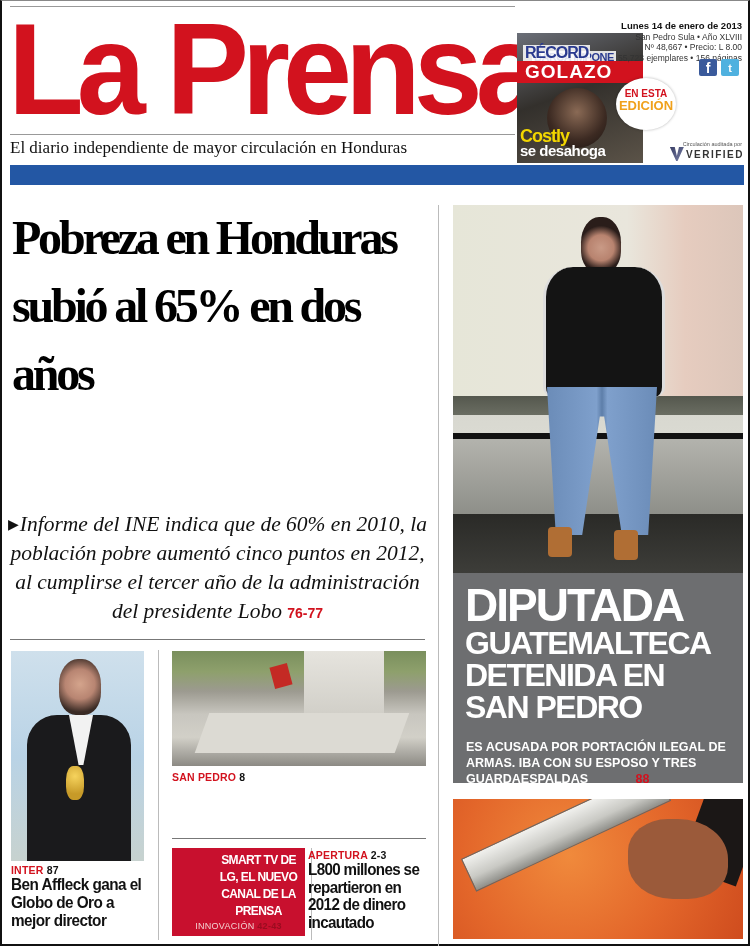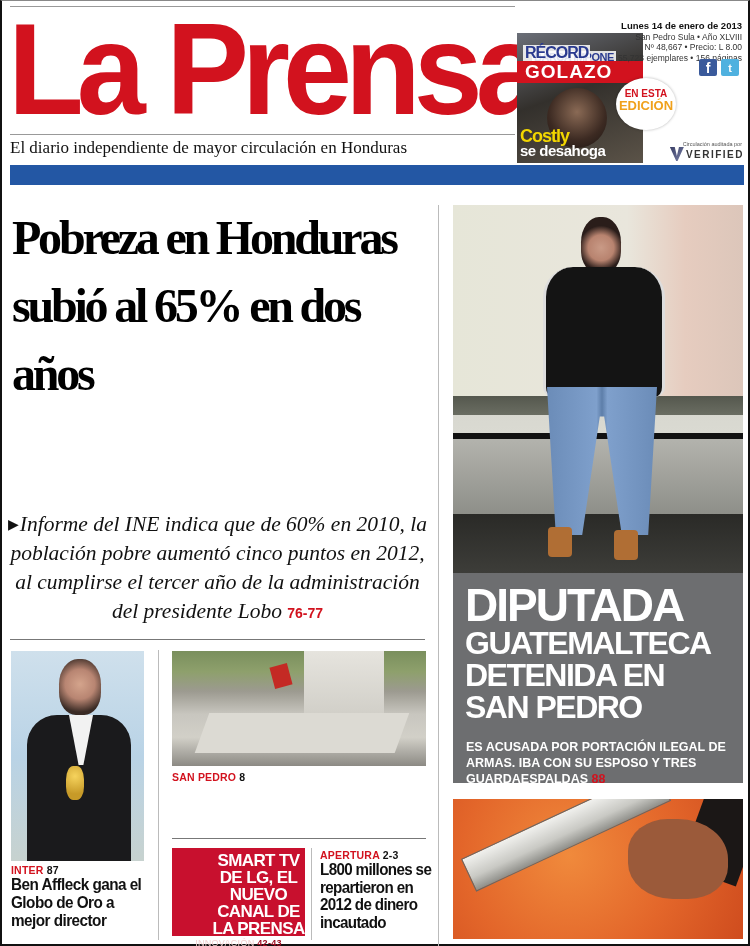--- a/index.html
+++ b/index.html
@@ -54,21 +54,21 @@
   .photo-diputada .figure-head { position: absolute; left: 128px; top: 12px; width: 40px; height: 56px; border-radius: 45% 45% 40% 40%; background: radial-gradient(circle at 50% 55%, #c99a86 0%, #b8836f 35%, #2a1d1a 60%); }
   .photo-diputada .figure-body { position: absolute; left: 90px; top: 62px; width: 122px; height: 130px; background: #141414; border-radius: 30px 30px 10px 10px; border-left: 3px solid #ddd; border-right: 3px solid #ddd; }
   .photo-diputada .figure-legs { position: absolute; left: 94px; top: 182px; width: 110px; height: 148px; background: linear-gradient(90deg, #6b8cb8 0%, #7fa0cc 45%, #5d7ea9 50%, #7fa0cc 55%, #6b8cb8 100%); clip-path: polygon(0 0, 100% 0, 92% 100%, 68% 100%, 52% 20%, 48% 20%, 32% 100%, 8% 100%); }
   .photo-diputada .boot-l { position: absolute; left: 95px; top: 322px; width: 24px; height: 30px; background: #b06e34; border-radius: 4px; }
   .photo-diputada .boot-r { position: absolute; left: 161px; top: 325px; width: 24px; height: 30px; background: #b06e34; border-radius: 4px; }
   .gray-box { position: absolute; left: 453px; top: 573px; width: 290px; height: 210px; background: #6d6e70; }
   .gray-box .title { position: absolute; left: 12px; top: 10px; width: 275px; font-family: "Liberation Sans", sans-serif; font-weight: 900; color: #fff; letter-spacing: -1.5px; }
   .gray-box .t1 { font-size: 46px; line-height: 44px; letter-spacing: -2px; }
   .gray-box .t2 { font-size: 32px; line-height: 32px; }
   .gray-box .sub { position: absolute; left: 13px; top: 166px; width: 275px; font-weight: 900; font-size: 12.5px; line-height: 16px; color: #fff; letter-spacing: 0; }
-  .gray-box .sub .pages { color: #d2121e; }
+  .gray-box .sub .pages { color: #d2121e; margin-left: 44px; }
   .photo-gun { position: absolute; left: 453px; top: 799px; width: 290px; height: 140px; background: radial-gradient(circle at 40% 40%, #f08a3c 0%, #e3662a 55%, #cf4c1e 100%); overflow: hidden; }
   .photo-gun .sleeve { position: absolute; right: -10px; top: -10px; width: 60px; height: 90px; background: #1b1716; transform: rotate(20deg); }
   .photo-gun .hand { position: absolute; left: 175px; top: 20px; width: 100px; height: 80px; background: #9b5a3a; border-radius: 40% 50% 40% 45%; }
   .photo-gun .slide { position: absolute; left: 8px; top: 60px; width: 215px; height: 36px; background: linear-gradient(180deg, #f1f1ee 0%, #c9c9c4 60%, #8f8f8a 100%); transform: rotate(-25deg); transform-origin: left top; border: 1px solid #666; }
 
   
   .photo-affleck { position: absolute; left: 11px; top: 651px; width: 133px; height: 210px; background: linear-gradient(180deg, #cfe0ec 0%, #b9d3e6 50%, #c7d2cf 100%); overflow: hidden; }
   .photo-affleck .head { position: absolute; left: 48px; top: 8px; width: 42px; height: 56px; border-radius: 45% 45% 40% 40%; background: radial-gradient(circle at 50% 45%, #d4a48c 0%, #b88572 40%, #3a2b25 75%); }
   .photo-affleck .suit { position: absolute; left: 16px; top: 64px; width: 104px; height: 150px; background: #1a1a1c; border-radius: 30px 30px 0 0; }
   .photo-affleck .shirt { position: absolute; left: 58px; top: 64px; width: 24px; height: 50px; background: #f2f2f2; clip-path: polygon(0 0, 100% 0, 60% 100%, 40% 100%); }
@@ -81,25 +81,25 @@
 
   .photo-bridge { position: absolute; left: 172px; top: 651px; width: 254px; height: 115px; background: linear-gradient(180deg, #7a8f5d 0%, #8ea06c 18%, #9c9a90 35%, #c8c6bf 55%, #d2d0c8 75%, #8c8a84 100%); overflow: hidden; }
   .photo-bridge .pillar { position: absolute; left: 132px; top: 0; width: 80px; height: 70px; background: linear-gradient(180deg, #e6e4de 0%, #cfcdc6 100%); }
   .photo-bridge .red { position: absolute; left: 100px; top: 14px; width: 18px; height: 22px; background: #c42a24; transform: rotate(-15deg); }
   .photo-bridge .slab { position: absolute; left: 30px; top: 62px; width: 200px; height: 40px; background: #dcdad3; transform: skewX(-20deg); }
   .story-bridge { position: absolute; left: 172px; top: 771px; width: 255px; }
   .story-bridge .hl { font-family: "Liberation Serif", serif; font-weight: 700; font-size: 22px; line-height: 22px; letter-spacing: -0.6px; color: #111; margin-top: 2px; }
   .bridge-rule { position: absolute; left: 172px; top: 838px; width: 254px; height: 1px; background: #777; }
 
   .promo-tv { position: absolute; left: 172px; top: 848px; width: 133px; height: 88px; background: #c8102e; color: #fff; text-align: center; }
-  .promo-tv .hl { font-family: "Liberation Sans", sans-serif; font-weight: 900; font-size: 17px; line-height: 17px; letter-spacing: -0.6px; margin-top: 4px; padding-left: 40px; }
+  .promo-tv .hl { font-family: "Liberation Sans", sans-serif; font-weight: 900; font-size: 12px; line-height: 17px; letter-spacing: -0.6px; margin-top: 4px; padding-left: 40px; }
   .promo-tv .sec { font-size: 9px; letter-spacing: 0.3px; margin-top: 1px; color: #f3d0d0; }
   .promo-tv .sec .pages { font-weight: 900; color: #9a0c20; }
   .story-divider-2 { position: absolute; left: 311px; top: 848px; width: 1px; height: 92px; background: #bbb; }
-  .story-apertura { position: absolute; left: 320px; top: 849px; width: 112px; }
+  .story-apertura { position: absolute; left: 308px; top: 849px; width: 112px; }
   .story-apertura .hl { font-family: "Liberation Sans", sans-serif; font-weight: 700; font-size: 16.5px; line-height: 17.5px; letter-spacing: -0.7px; color: #111; transform: scaleX(0.92); transform-origin: left top; width: 125px; }
 </style>
 </head>
 <body>
 
 <div class="frame"></div>
 
 <div class="top-rule"></div>
 <div class="logo">La Prensa</div>
 <div class="rule-under-logo"></div>

